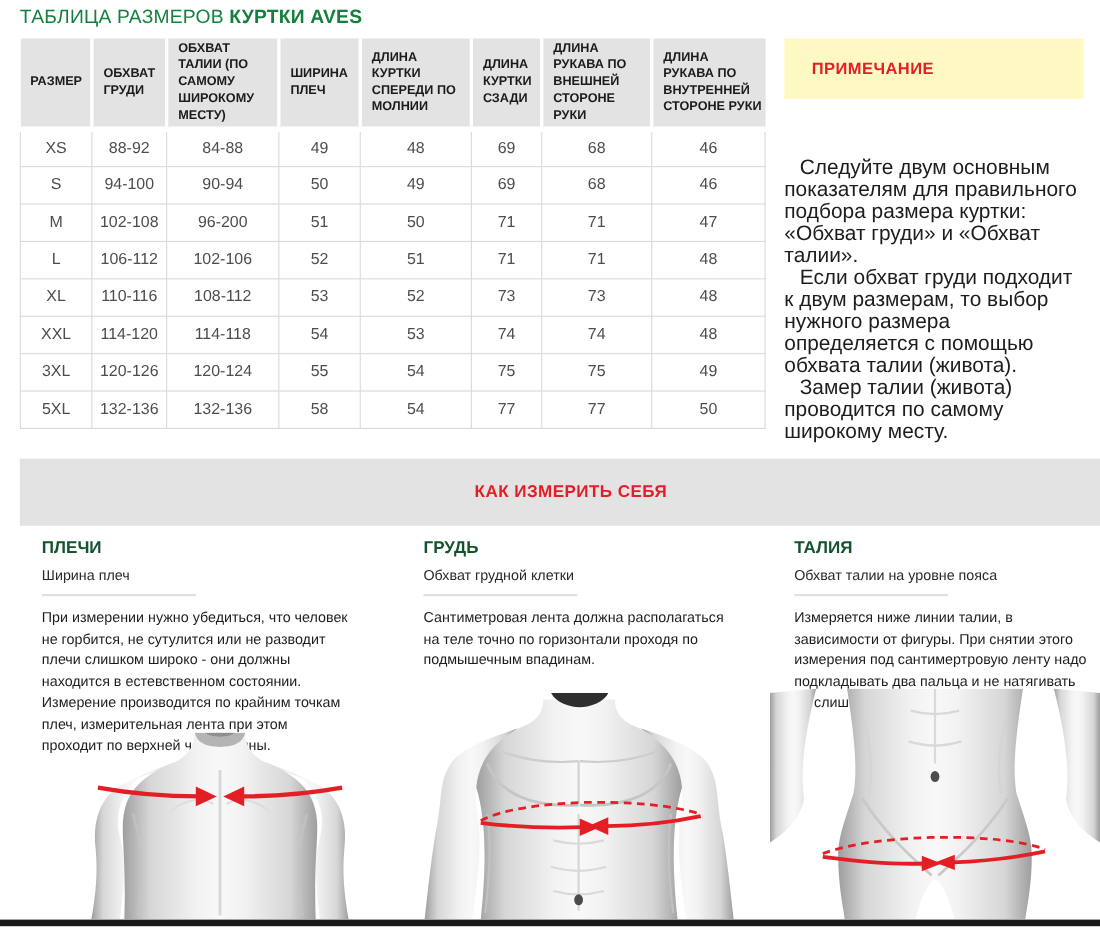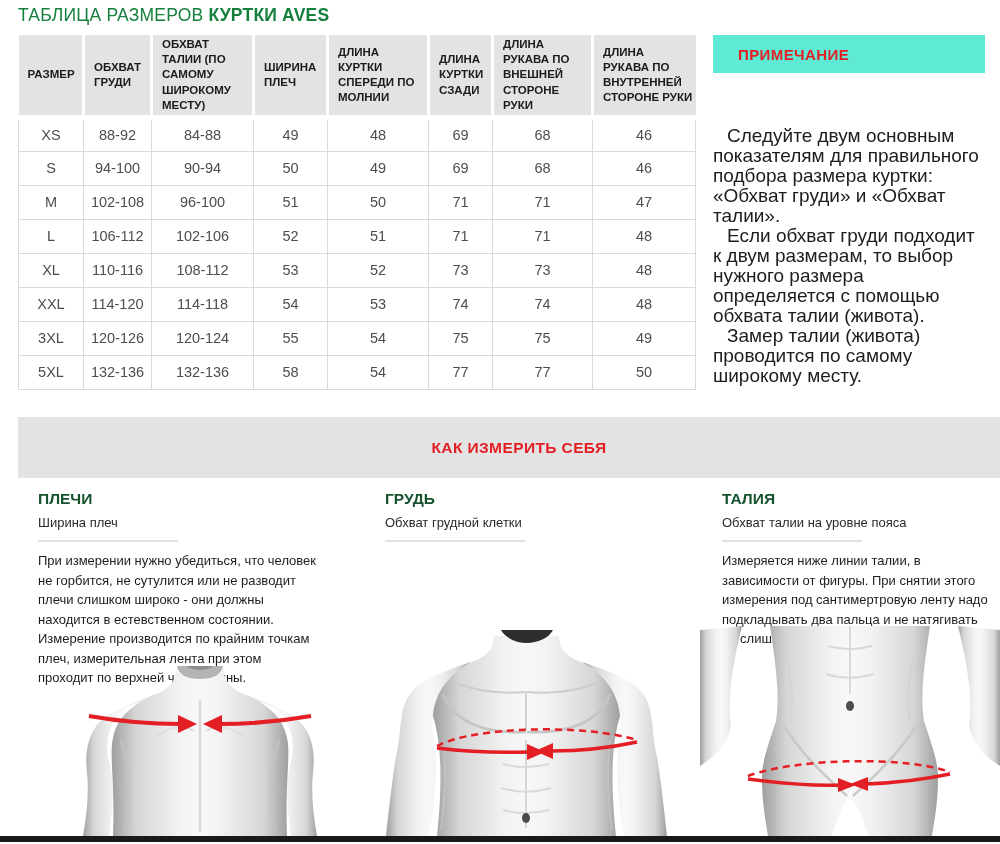--- a/index.html
+++ b/index.html
@@ -17,21 +17,21 @@
     color:#1b1b1b;line-height:1.32;height:56px;box-sizing:border-box;padding:2px 3px 2px 9px;
     border-left:3px solid #ffffff;border-bottom:5px solid #ffffff;
   }
   .size-table th:first-child{border-left:none;}
   .size-table td{
     border:1px solid #dadada;text-align:center;vertical-align:middle;
     font-size:14.5px;color:#4d4d4d;height:34px;box-sizing:border-box;padding:0;
   }
   
   .note-panel{position:absolute;left:713px;top:35px;width:272px;}
-  .note-header{background:#5eead4;height:38px;display:flex;align-items:center;box-sizing:border-box;padding-left:25px;}
+  .note-header{background:#fef9c3;height:55px;display:flex;align-items:center;box-sizing:border-box;padding-left:25px;}
   .red-heading{color:#e31e24;font-weight:700;font-size:15px;letter-spacing:.4px;}
   .note-body{margin-top:53px;font-size:19px;line-height:20px;color:#1d1d1d;}
   .note-body p{margin:0;text-indent:14px;}
   
   .measure-band{position:absolute;left:18px;top:417px;width:982px;height:61px;background:#e3e3e3;display:flex;align-items:center;justify-content:center;}
   .measure-band .red-heading{margin-left:20px;font-size:15.5px;}
   
   .measure-col{position:absolute;top:490px;width:282px;}
   .col-shoulders{left:38px;}
   .col-chest{left:385px;}
@@ -97,21 +97,21 @@
           <td>90-94</td>
           <td>50</td>
           <td>49</td>
           <td>69</td>
           <td>68</td>
           <td>46</td>
         </tr>
         <tr>
           <td>M</td>
           <td>102-108</td>
-          <td>96-100</td>
+          <td>96-200</td>
           <td>51</td>
           <td>50</td>
           <td>71</td>
           <td>71</td>
           <td>47</td>
         </tr>
         <tr>
           <td>L</td>
           <td>106-112</td>
           <td>102-106</td>
@@ -183,20 +183,21 @@
     <h3>ПЛЕЧИ</h3>
     <div class="measure-sub">Ширина плеч</div>
     <div class="measure-divider"></div>
     <div class="measure-text">При измерении нужно убедиться, что человек не горбится, не сутулится или не разводит плечи слишком широко - они должны находится в естевственном состоянии. Измерение производится по крайним точкам плеч, измерительная лента при этом проходит по верхней части спины.</div>
   </div>
 
   <div class="measure-col col-chest">
     <h3>ГРУДЬ</h3>
     <div class="measure-sub">Обхват грудной клетки</div>
     <div class="measure-divider"></div>
+    <div class="measure-text">Сантиметровая лента должна располагаться на теле точно по горизонтали проходя по подмышечным впадинам.</div>
   </div>
 
   <div class="measure-col col-waist">
     <h3>ТАЛИЯ</h3>
     <div class="measure-sub">Обхват талии на уровне пояса</div>
     <div class="measure-divider"></div>
     <div class="measure-text">Измеряется ниже линии талии, в зависимости от фигуры. При снятии этого измерения под сантимертровую ленту надо подкладывать два пальца и не натягивать ее слишком туго.</div>
   </div>
 
   <div class="figure fig-shoulders">

